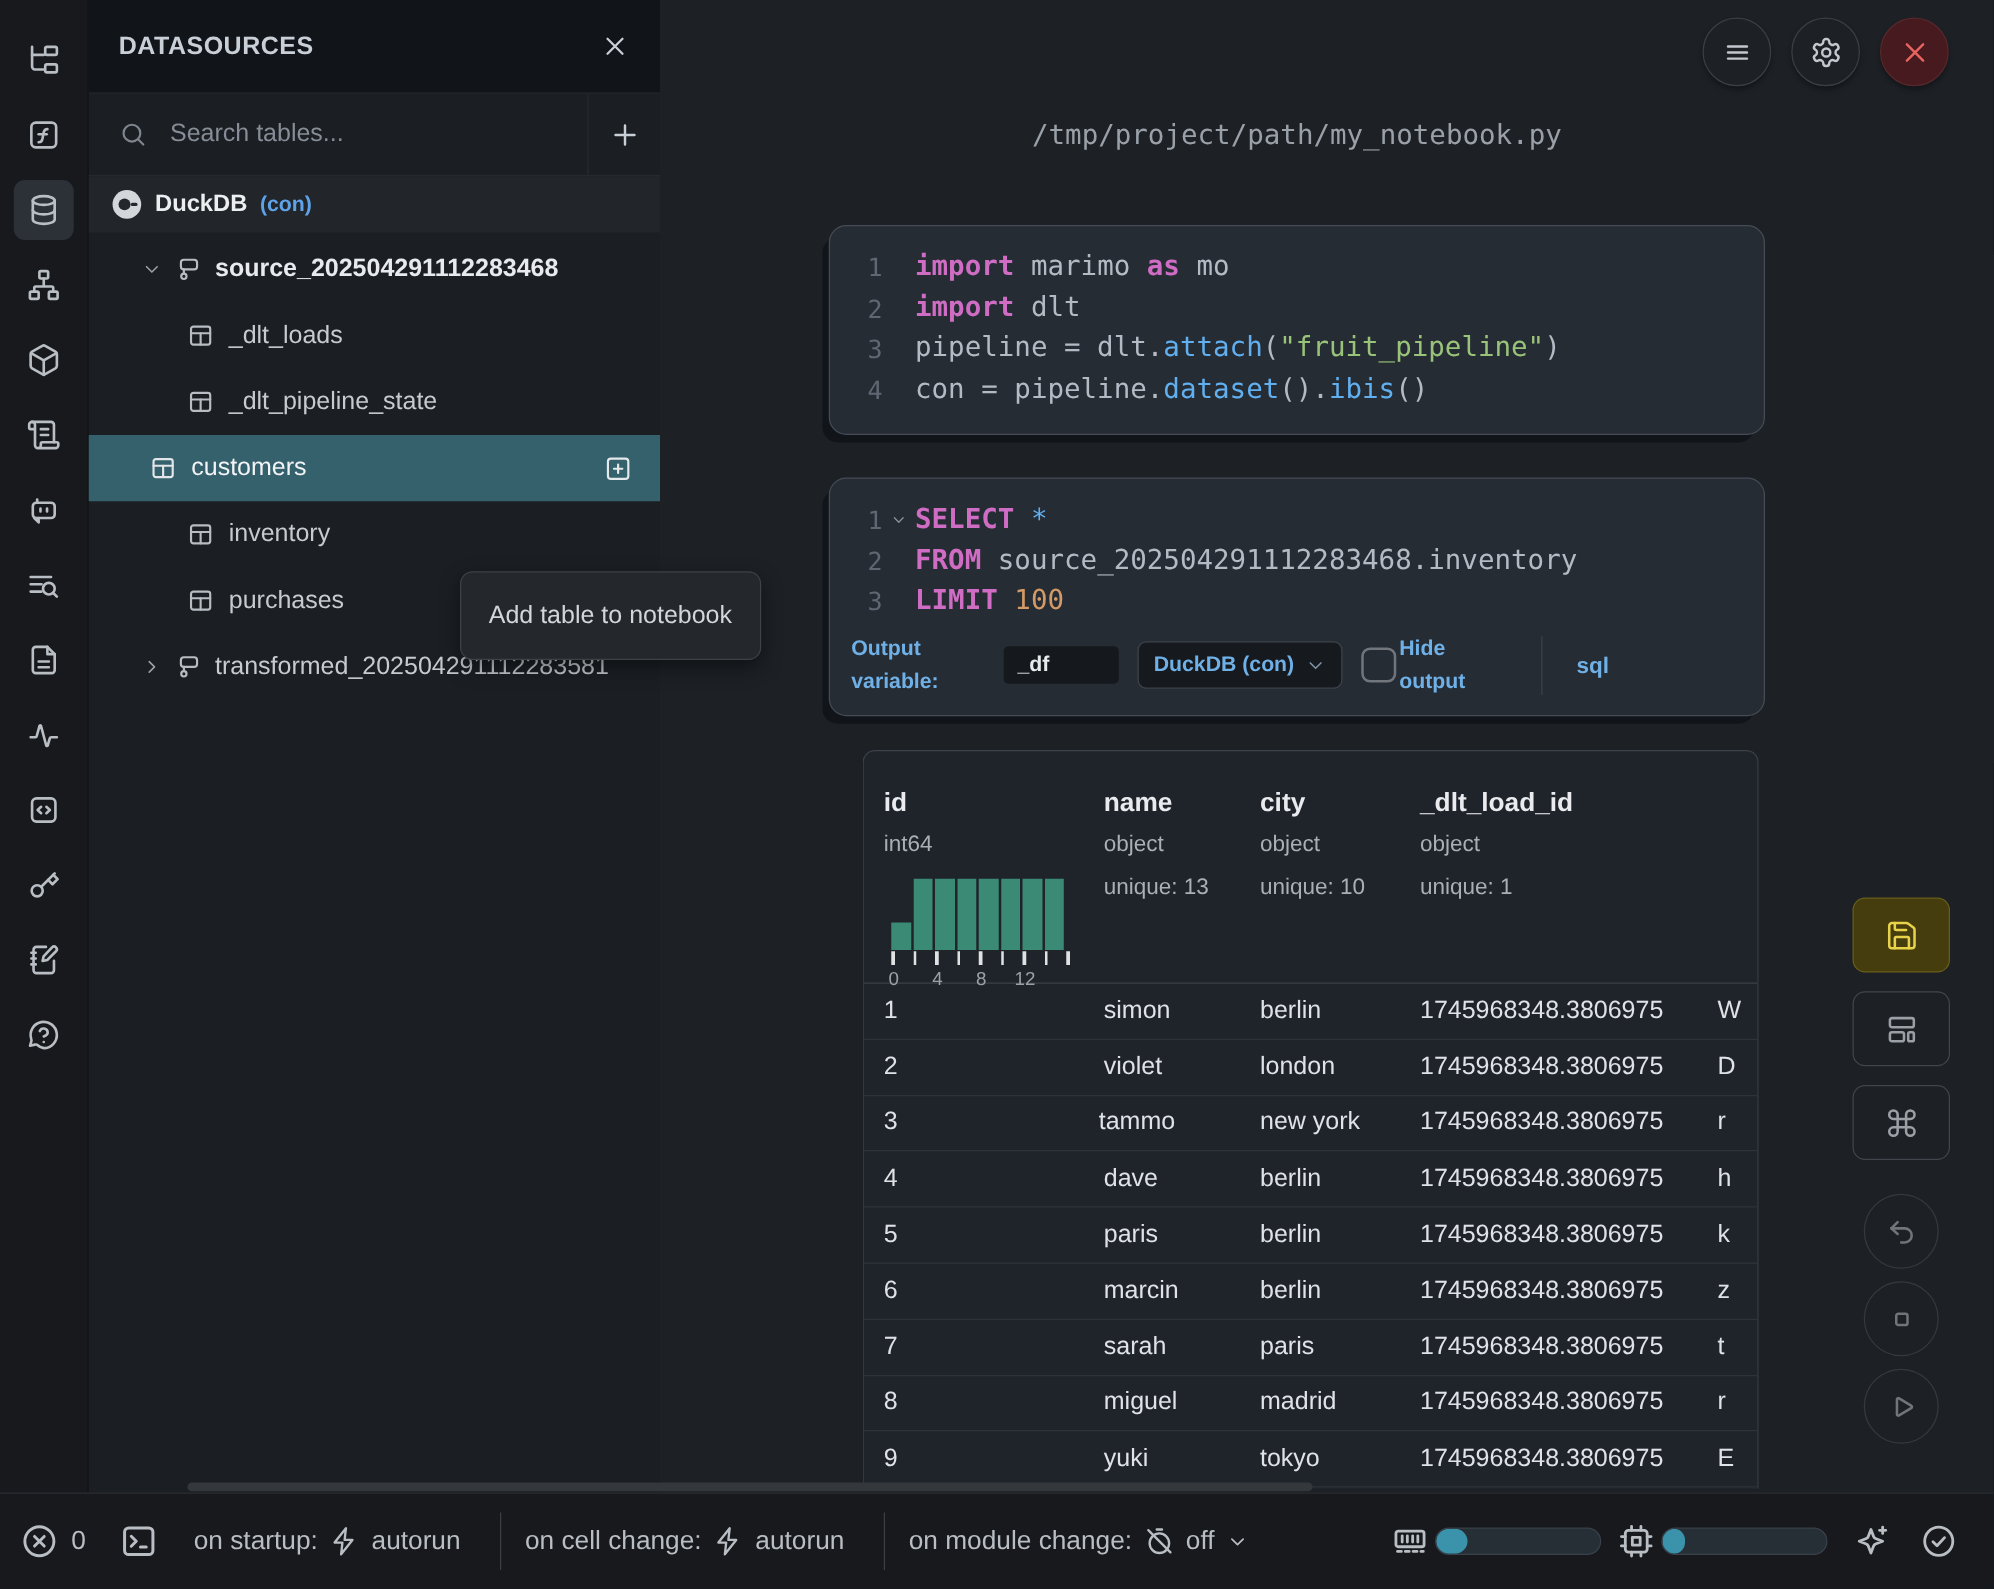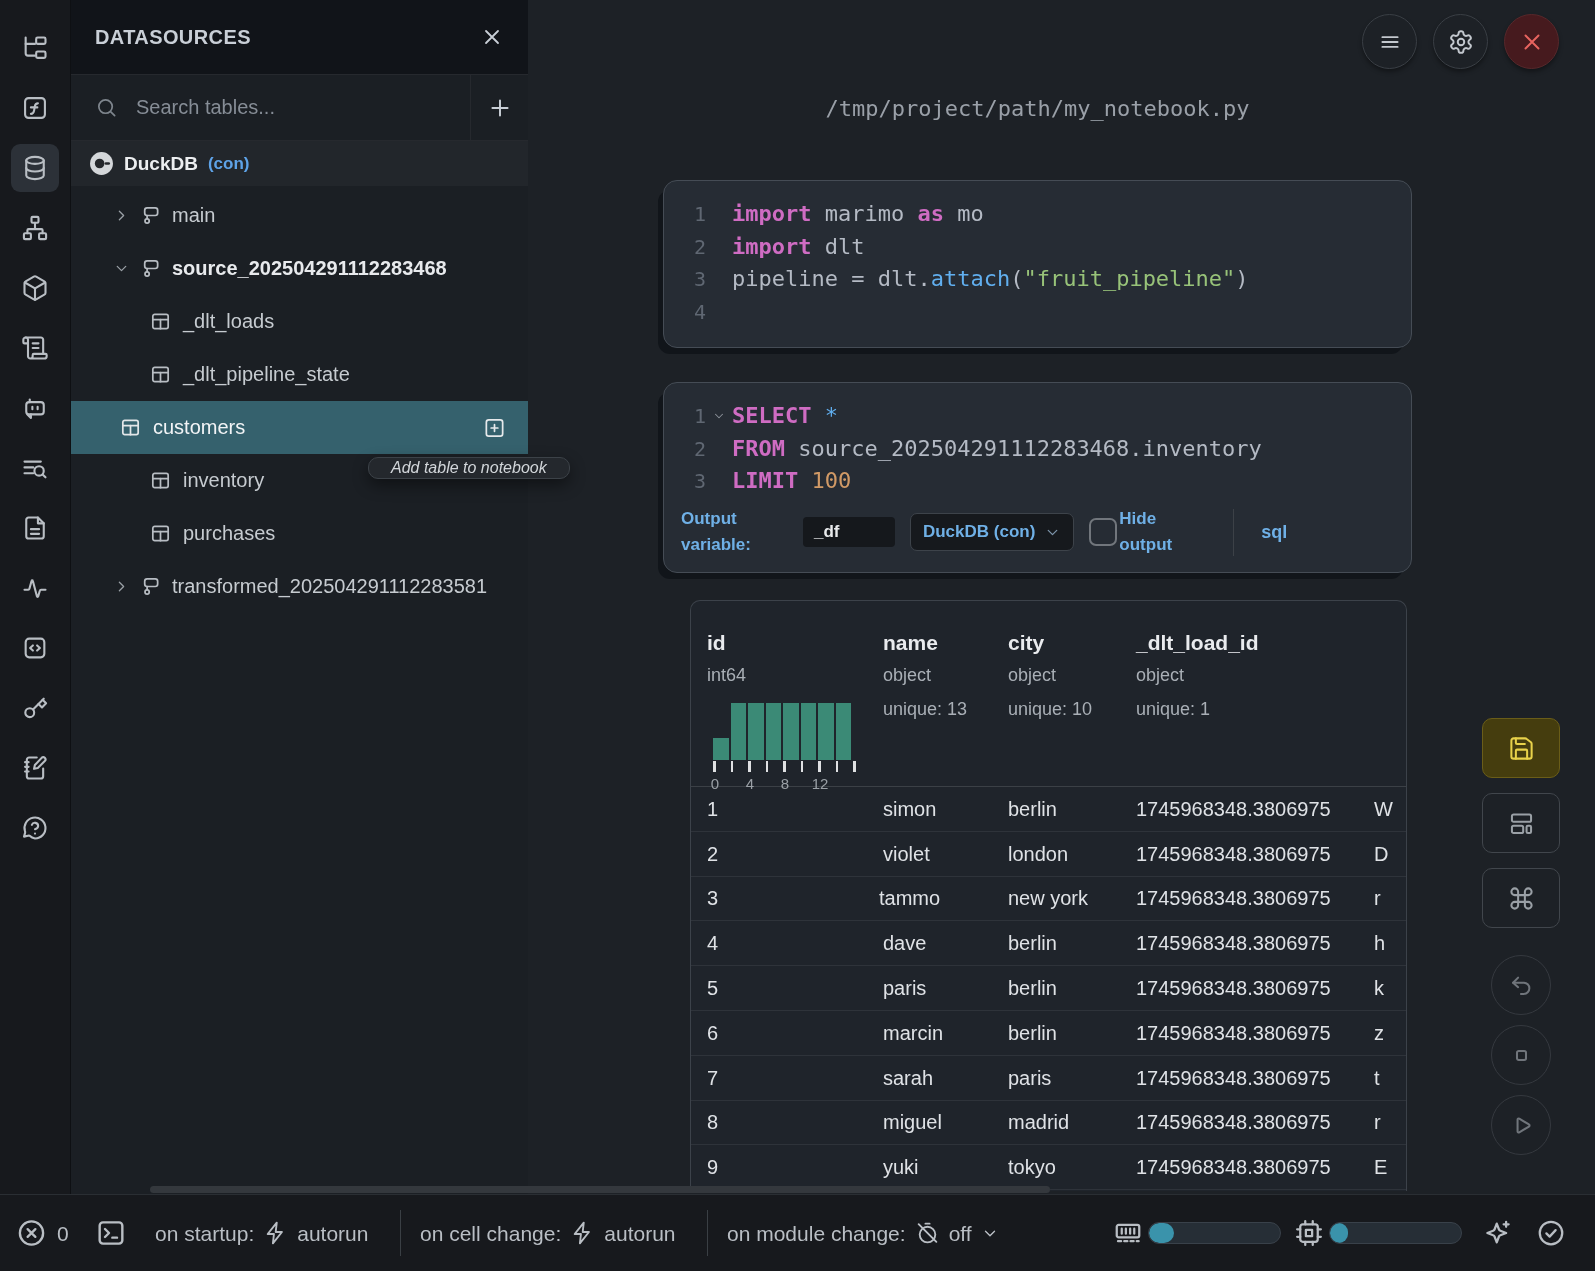--- a/index.html
+++ b/index.html
@@ -37,22 +37,22 @@
   .engine-conn{font-size:17px;font-weight:bold;color:#5ea3e8;}
   .tree{padding-top:3px;}
   .tree-row{height:53px;display:flex;align-items:center;font-size:20px;color:#c6cbd0;cursor:pointer;position:relative;}
   .tree-row .chev{width:17px;height:17px;color:#9aa0a6;margin-right:8px;}
   .tree-row .kicon{width:23px;height:23px;color:#b8bdc3;margin-right:11px;}
   .tree-row.bold .tlabel{font-weight:bold;color:#e8eaed;}
   .tree-row.selected{background:#35616d;color:#f2f4f6;}
   .tree-row.selected .kicon{color:#e2e6e8;}
   .row-action{position:absolute;right:22px;top:50%;transform:translateY(-50%);width:23px;height:23px;color:#e6e9eb;}
   .tooltip{position:absolute;left:297px;top:457px;z-index:6;background:#24282d;border:1px solid #3c4248;
-        border-radius:10px;padding:1px 22px;font-size:16px;color:#d2d6da;white-space:nowrap;
-        box-shadow:0 6px 16px rgba(0,0,0,.45);font-style:italic;}
+        border-radius:10px;padding:23px 22px;font-size:20px;color:#d2d6da;white-space:nowrap;
+        box-shadow:0 6px 16px rgba(0,0,0,.45);}
 
   
   .main{position:absolute;left:528px;top:0;width:1067px;height:1195px;}
   .win-controls{position:absolute;top:14px;right:36px;display:flex;gap:16px;z-index:4;}
   .wc-btn{width:53px;height:53px;border-radius:50%;border:1.5px solid #3a3f45;background:#1d2126;
         display:flex;align-items:center;justify-content:center;color:#c3c8ce;cursor:pointer;
         box-shadow:0 3px 4px rgba(0,0,0,.35);}
   .wc-btn svg{width:26px;height:26px;}
   .wc-btn.danger{background:#461a1e;border-color:#57282b;color:#e8645f;}
   .nb-path{position:absolute;top:96px;left:135px;width:749px;text-align:center;
@@ -282,35 +282,20 @@
           <svg viewBox="0 0 24 24">
             <circle cx="12" cy="12" r="11" fill="#d4d7da"></circle>
             <circle cx="10.2" cy="12" r="4.6" fill="#24272b"></circle>
             <rect x="15" y="10.7" width="5.2" height="2.6" rx="1.3" fill="#24272b"></rect>
           </svg>
         </span>
       <span class="engine-name">DuckDB</span>
       <span class="engine-conn">(con)</span>
     </div>
     <div class="tree" id="tree">
-        <div class="tree-row" style="padding-left:42px">
-          <span class="ic chev">
-            <svg viewBox="0 0 24 24" fill="none" stroke="currentColor" stroke-width="1.8" stroke-linecap="round" stroke-linejoin="round">
-              <path d="m9 6 6 6-6 6"></path>
-            </svg>
-          </span>
-    <span class="ic kicon">
-            <svg viewBox="0 0 24 24" fill="none" stroke="currentColor" stroke-width="1.8" stroke-linecap="round" stroke-linejoin="round">
-              <rect x="7" y="4" width="13.5" height="8" rx="2.5"></rect>
-              <path d="M9.5 12v3"></path>
-              <circle cx="9.5" cy="17.8" r="2.2"></circle>
-            </svg>
-          </span>
-    <span class="tlabel">main</span>
-        </div>
         <div class="tree-row bold" style="padding-left:42px">
           <span class="ic chev">
             <svg viewBox="0 0 24 24" fill="none" stroke="currentColor" stroke-width="1.8" stroke-linecap="round" stroke-linejoin="round">
               <path d="m6 9 6 6 6-6"></path>
             </svg>
           </span>
     <span class="ic kicon">
             <svg viewBox="0 0 24 24" fill="none" stroke="currentColor" stroke-width="1.8" stroke-linecap="round" stroke-linejoin="round">
               <rect x="7" y="4" width="13.5" height="8" rx="2.5"></rect>
               <path d="M9.5 12v3"></path>
@@ -434,20 +419,21 @@
             <span class="tok"><span class="c-kw">import</span><span class="c-tx"> dlt</span></span>
           </div>
           <div class="line">
             <span class="ln">3</span>
             <span class="fold"></span>
             <span class="tok"><span class="c-tx">pipeline = dlt.</span><span class="c-fn">attach</span><span class="c-tx">(</span><span class="c-str">"fruit_pipeline"</span><span class="c-tx">)</span></span>
           </div>
           <div class="line">
             <span class="ln">4</span>
             <span class="fold"></span>
+            <span class="tok"><span class="c-tx">con = pipeline.</span><span class="c-fn">dataset</span><span class="c-tx">().</span><span class="c-fn">ibis</span><span class="c-tx">()</span></span>
           </div>
         </div>
     </section>
 
     <section class="cell cell2">
       <div class="code" id="code2">
           <div class="line">
             <span class="ln">1</span>
             <span class="fold">
               <svg viewBox="0 0 24 24" fill="none" stroke="currentColor" stroke-width="1.8" stroke-linecap="round" stroke-linejoin="round">

